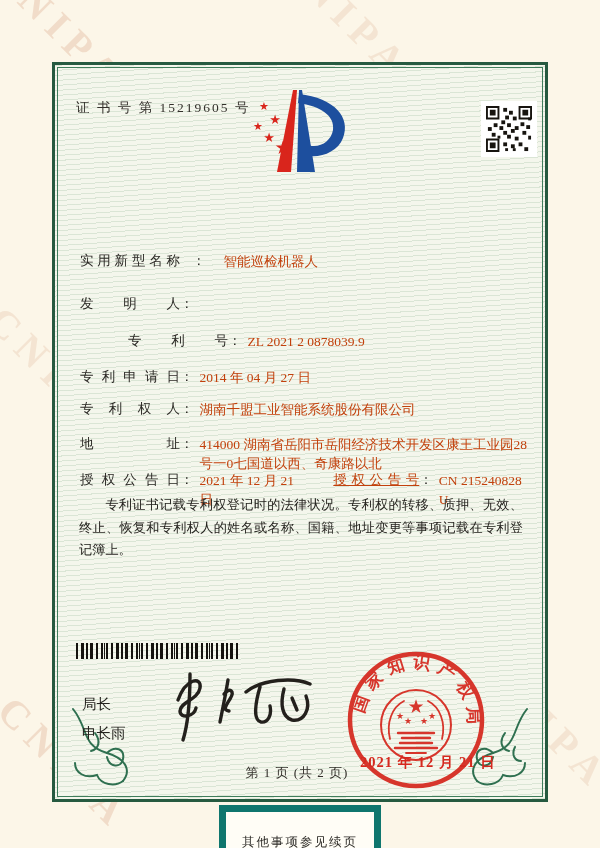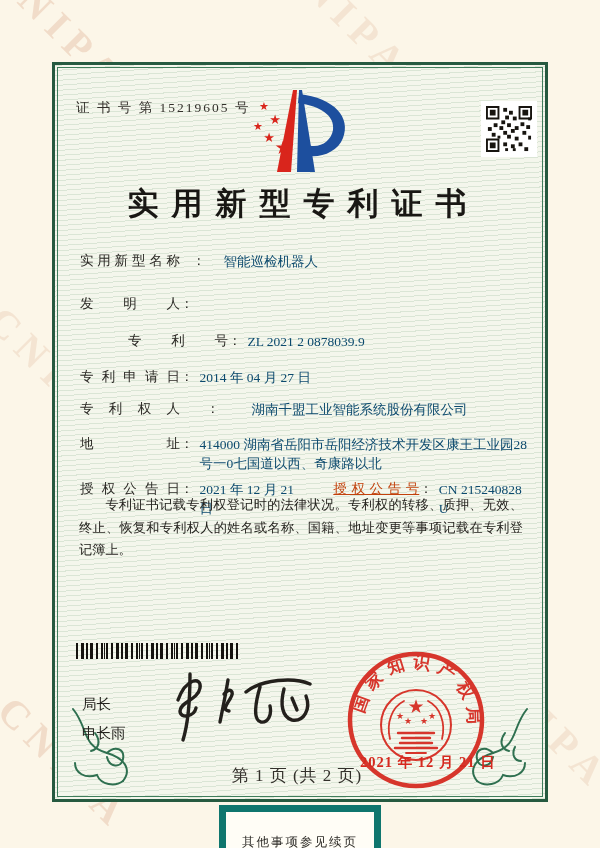--- a/index.html
+++ b/index.html
@@ -26,44 +26,44 @@
 
   .logo{position:absolute;left:247px;top:84px;width:112px;height:94px;z-index:4;}
   .qrbox{position:absolute;left:481px;top:101px;width:56px;height:56px;background:#fff;z-index:4;
          display:flex;align-items:center;justify-content:center;}
 
   .title{position:absolute;left:52px;top:183px;width:490px;text-align:center;z-index:4;
          font-size:31px;font-weight:bold;letter-spacing:13px;text-indent:13px;color:#191714;}
 
   .fields{position:absolute;left:80px;top:250px;width:450px;z-index:4;font-size:13.5px;}
   .frow{position:absolute;left:0;display:flex;align-items:flex-start;}
-  .r1{top:2px;gap:12px;}.r2{top:45px;}.r3{top:82px;margin-left:48px;}.r4{top:118px;}.r5{top:150px;gap:26px;}.r6{top:185px;}.r7{top:230px;}
+  .r1{top:2px;gap:12px;}.r2{top:45px;}.r3{top:82px;margin-left:48px;}.r4{top:118px;}.r5{top:150px;}.r6{top:185px;}.r7{top:221px;}
   .flabel{display:inline-block;width:100px;text-align:justify;text-align-last:justify;flex:none;color:#2b2925;}
   .flabel2{display:inline-block;width:86px;text-align:justify;text-align-last:justify;flex:none;color:#c2410c;text-decoration:underline;}
   .fcolon{flex:none;margin-right:6px;}
-  .fval{white-space:pre-line;line-height:19px;max-width:335px;color:#0c4a6e;}
+  .fval{white-space:pre-line;line-height:19px;max-width:335px;color:#c2410c;}
   .fval.small{max-width:150px;}
 
   .legal{position:absolute;left:79px;top:494px;width:444px;z-index:4;font-size:13.2px;
          line-height:22.6px;text-align:justify;color:#24221e;}
   .legal p{margin:0;text-indent:2em;}
 
   .barcode{position:absolute;left:76px;top:643px;width:164px;height:16px;z-index:4;
            background:repeating-linear-gradient(90deg,#15130f 0 2px,transparent 2px 5px),
                       repeating-linear-gradient(90deg,#15130f 0 1px,transparent 1px 7px);}
 
   .director{position:absolute;left:82px;top:690px;z-index:4;font-size:14.5px;line-height:29px;color:#24221e;}
   .sig{position:absolute;left:148px;top:664px;width:185px;height:88px;z-index:5;}
 
   .seal{position:absolute;left:345px;top:649px;width:142px;height:142px;z-index:6;opacity:.93;}
   .sealdate{position:absolute;left:360px;top:753px;width:160px;z-index:7;
             color:#d5281e;font-weight:bold;font-size:14.5px;letter-spacing:1px;white-space:nowrap;}
 
   .pageinfo{position:absolute;left:52px;top:764px;width:490px;text-align:center;z-index:8;
-            font-size:17px;color:#33302b;letter-spacing:1px;}
+            font-size:13px;color:#33302b;letter-spacing:1px;}
 
   .note{position:absolute;left:0;top:805px;width:600px;text-align:center;z-index:4;}
   .note span{display:inline-block;background:#fffdf6;border:7px solid #0f766e;
              padding:22px 16px;font-size:12.5px;letter-spacing:2px;color:#2b2925;}
 </style>
 </head>
 <body>
 
 <div class="page">
 
@@ -143,21 +143,20 @@
         <rect x="34" y="38" width="4" height="4"></rect>
           <rect x="40" y="43" width="4" height="4"></rect>
         <rect x="28" y="44" width="3" height="3"></rect>
           <rect x="20" y="44" width="3" height="3"></rect>
         <rect x="44" y="12" width="3" height="3"></rect>
           <rect x="40" y="6" width="3" height="3"></rect>
       </g>
     </svg>
   </div>
 
-  <div class="title">实用新型专利证书</div>
 
   <div class="fields">
     <div class="frow r1">
       <span class="flabel">实用新型名称</span>
         <span class="fcolon">：</span>
       <span class="fval">智能巡检机器人</span>
     </div>
     <div class="frow r2">
       <span class="flabel">发明人</span>
         <span class="fcolon">：</span>

